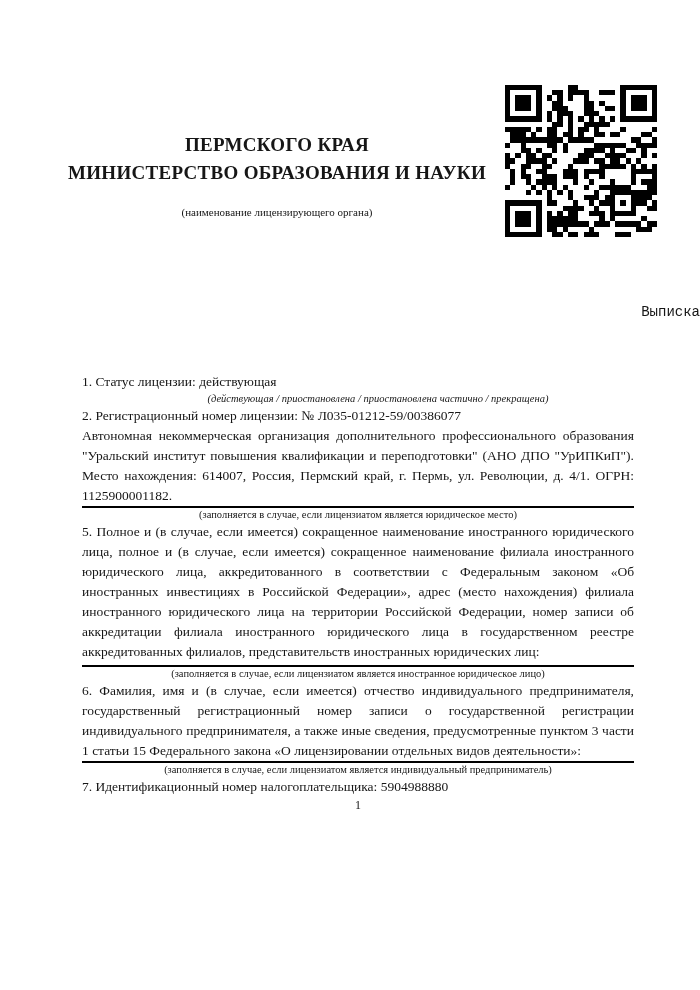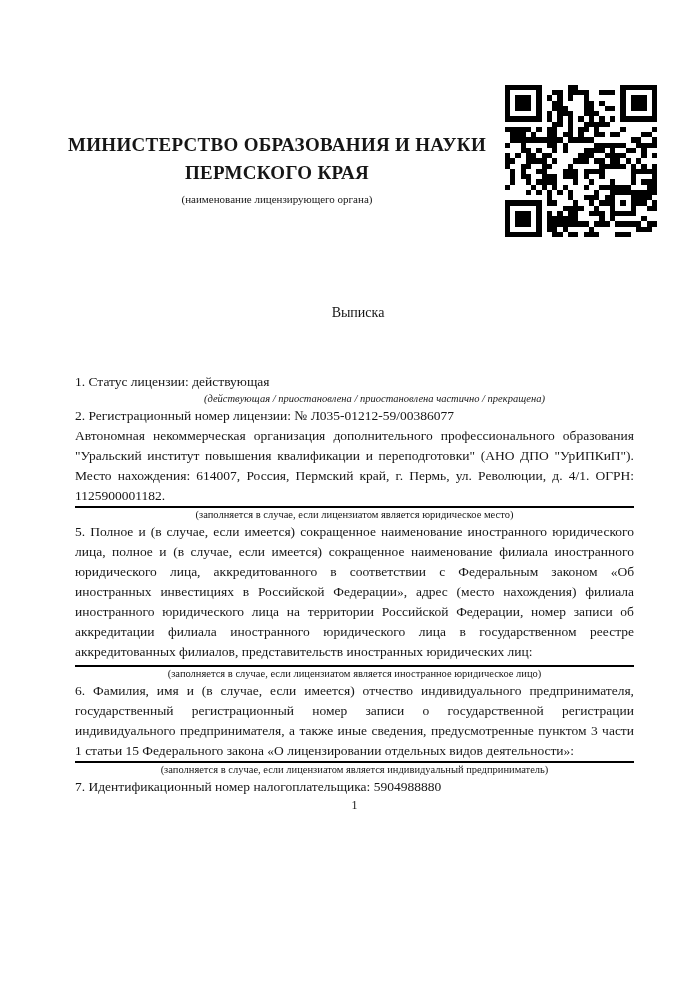--- a/index.html
+++ b/index.html
@@ -25,41 +25,42 @@
   }
   .ministry-name {
     font-size: 19px;
     font-weight: bold;
     line-height: 28px;
     letter-spacing: 0.3px;
   }
   .ministry-caption {
     font-size: 11px;
     line-height: 14px;
-    margin-top: 5px;
+    margin-top: 18px;
   }
   .qr {
     position: absolute;
     left: 505px; top: 85px;
     width: 152px; height: 152px;
     background: #ffffff;
   }
   .qr svg { display: block; }
   
   .doc-title {
     position: absolute;
     left: 16px; right: 0; top: 303px;
-    text-align: center;
+    text-align: right;
     font-size: 14px;
     line-height: 19px;
+    font-family: Liberation Mono, monospace;
   }
   
   .content {
     position: absolute;
-    left: 75px; right: 66px; top: 372px;
+    left: 82px; right: 66px; top: 372px;
     font-size: 13.5px;
     line-height: 20px;
   }
   .content p { margin: 0; }
   .just { text-align: justify; }
   .caption {
     font-size: 10.5px;
     line-height: 14px;
     text-align: center;
     margin-top: 2px;
@@ -85,22 +86,22 @@
     font-size: 12px;
     line-height: 16px;
   }
 </style>
 </head>
 <body>
 
 <div class="page">
 
   <div class="ministry">
+    <div class="ministry-name">ПЕРМСКОГО КРАЯ</div>
     <div class="ministry-name">МИНИСТЕРСТВО ОБРАЗОВАНИЯ И НАУКИ</div>
-    <div class="ministry-name">ПЕРМСКОГО КРАЯ</div>
     <div class="ministry-caption">(наименование лицензирующего органа)</div>
   </div>
 
   <div class="qr">
     <svg width="152" height="152" viewBox="0 0 29 29" fill="#000000" shape-rendering="crispEdges">
         <rect x="0" y="0" width="1" height="1"></rect>
         <rect x="1" y="0" width="1" height="1"></rect>
         <rect x="2" y="0" width="1" height="1"></rect>
         <rect x="3" y="0" width="1" height="1"></rect>
         <rect x="4" y="0" width="1" height="1"></rect>

